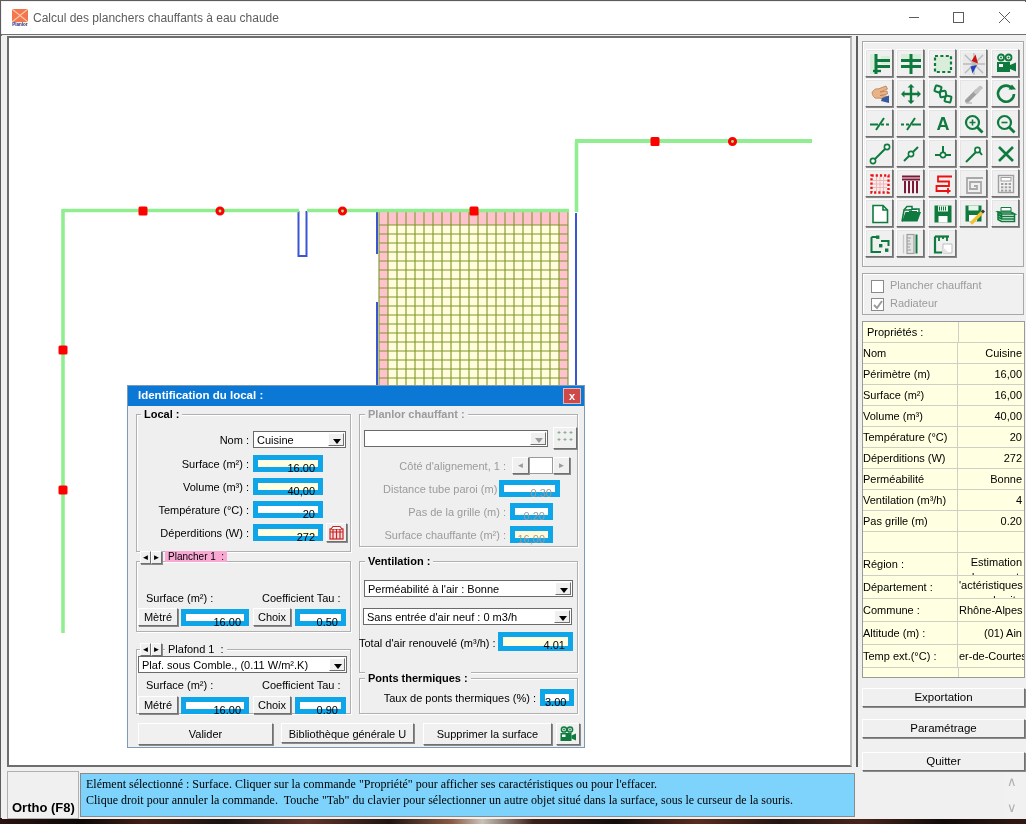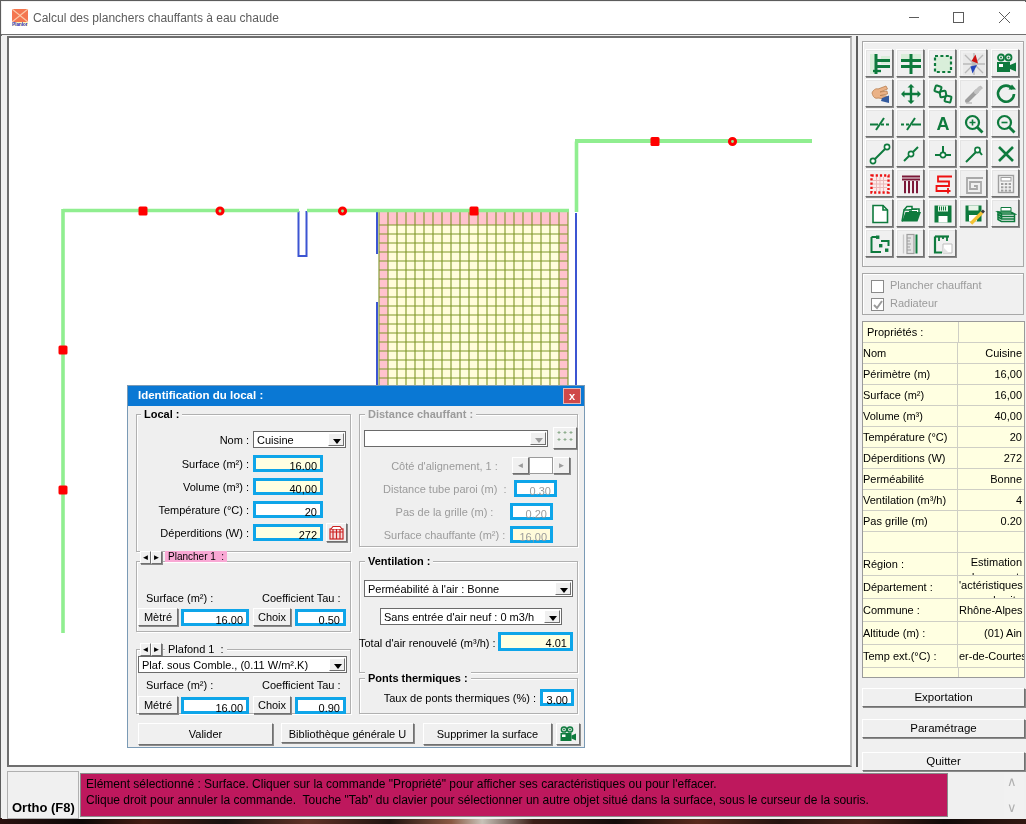--- a/index.html
+++ b/index.html
@@ -20,33 +20,33 @@
 .cb { position:absolute; width:13px; height:13px; background:#fff; border:1px solid #8a8a8a; }
 .cblab { position:absolute; font-size:11px; color:#9b9b9b; white-space:nowrap; }
 #proptable { position:absolute; left:860px; top:286px; width:163px; height:357px; background:#ffffe1; border:1px solid #9a9a9a; }
 .prow { position:absolute; left:0; width:161px; border-bottom:1px solid #cfcfc5; }
 .plab { position:absolute; left:0; top:0; width:95px; height:100%; font-size:11px; color:#000; padding-right:3px; border-right:1px solid #cfcfc5; overflow:hidden; white-space:nowrap; }
 .pval { position:absolute; left:96px; top:0; width:65px; height:100%; text-align:right; font-size:11px; color:#000; padding-right:2px; overflow:hidden; white-space:nowrap; }
 .pbtn { position:absolute; left:860px; width:163px; height:19px; background:#f0f0f0; border:1px solid; border-color:#ffffff #707070 #707070 #ffffff; box-shadow:1px 1px 0 #8a8a8a; text-align:center; font-size:11.5px; color:#000; line-height:17px; }
 
 #statusortho { position:absolute; left:5px; top:736px; width:72px; height:48px; border:1px solid #b0b0b0; background:#f0f0f0; }
 #ortholab { position:absolute; left:10px; top:765px; font-size:13px; font-weight:bold; color:#000; }
-#statusmsg { position:absolute; left:78px; top:738px; width:868px; height:44px; background:#be185d; border:1px solid #8a8a8a; font-size:12px; color:#000; padding:2px 0 0 5px; line-height:16px; white-space:nowrap; overflow:hidden; }
+#statusmsg { position:absolute; left:78px; top:738px; width:775px; height:44px; background:#7dd3fc; border:1px solid #8a8a8a; font-size:12px; color:#000; padding:2px 0 0 5px; line-height:16px; white-space:nowrap; overflow:hidden;font-family:Liberation Serif, serif; }
 #sbscroll { position:absolute; left:1002px; top:738px; width:20px; height:44px; background:#f1f1f1; }
 .scrarrow { position:absolute; left:3px; width:14px; height:14px; color:#b0b0b0; font-size:13px; line-height:14px; }
 
 #dlg { position:absolute; left:126px; top:384px; width:458px; height:363px; background:#efefef; border:1px solid #7a9ab5; }
 #dlgtitle { position:absolute; left:0; top:0; width:456px; height:20px; background:#0a78d4; }
 #dlgtitle span { position:absolute; left:10px; top:3px; color:#fff; font-weight:bold; font-size:11.5px; white-space:nowrap; }
 #dlgclose { position:absolute; left:435px; top:2px; width:18px; height:16px; background:#cf4949; border:1px solid #e4b7b7; color:#fff; font-size:11px; font-weight:bold; text-align:center; line-height:14px; }
 .grp { position:absolute; border:1px solid #b0b0b0; box-shadow:inset 1px 1px 0 #fff, 1px 1px 0 #fff; }
 .grplab { position:absolute; background:#efefef; font-size:11px; font-weight:bold; padding:0 3px; white-space:nowrap; }
 .lbl { position:absolute; font-size:11px; color:#000; text-align:right; white-space:nowrap; }
-.lblg { position:absolute; font-size:11px; color:#9b9b9b; text-align:center; white-space:nowrap; }
-.inp { position:absolute; background:#fff; border:3px solid #0ea5e9; font-size:11px; text-align:right; padding:2px 3px 0 0; color:#000; white-space:nowrap; }
+.lblg { position:absolute; font-size:11px; color:#9b9b9b; text-align:right; white-space:nowrap; }
+.inp { position:absolute; background:#fff; border:5px solid #0ea5e9; font-size:11px; text-align:right; padding:2px 3px 0 0; color:#000; white-space:nowrap; }
 .inpy { background:#ffffe1; }
 .combo { position:absolute; background:#fff; border:1px solid #6a6a6a; font-size:11px; color:#000; }
 .combo .ct { position:absolute; left:3px; top:2px; white-space:nowrap; }
 .cbtn { position:absolute; right:1px; top:1px; width:16px; background:#f0f0f0; border:1px solid; border-color:#ffffff #707070 #707070 #ffffff; }
 .cbtn:after { content:""; position:absolute; left:4px; top:5px; width:0; height:0; border:4px solid transparent; border-top:5px solid #000; }
 .cbtn.gray:after { border-top-color:#9a9a9a; }
 .dbtn { position:absolute; background:#f0f0f0; border:1px solid; border-color:#ffffff #707070 #707070 #ffffff; box-shadow:1px 1px 0 #8a8a8a; font-size:11px; color:#000; text-align:center; white-space:nowrap; }
 </style>
 </head>
 <body>
@@ -489,47 +489,47 @@
         <span class="cbtn" style="height:13px"></span>
       </div>
     <div style="position:absolute;left:18px;top:293px;font-size:11px">Surface (m²) :</div>
     <div style="position:absolute;left:134px;top:293px;font-size:11px">Coefficient Tau :</div>
     <div class="dbtn" style="left:10px;top:310px;width:40px;height:18px;line-height:16px">Métré</div>
     <div class="inp" style="left:53px;top:311px;width:68px;height:17px">16.00</div>
     <div class="dbtn" style="left:125px;top:310px;width:38px;height:18px;line-height:16px">Choix</div>
     <div class="inp" style="left:167px;top:311px;width:51px;height:17px">0.90</div>
 
     <div class="grp" style="left:231px;top:28px;width:219px;height:133px"></div>
-    <div class="grplab" style="left:237px;top:22px;color:#9b9b9b">Distance chauffant :</div>
+    <div class="grplab" style="left:237px;top:22px;color:#9b9b9b">Planlor chauffant :</div>
     <div class="combo" style="left:236px;top:44px;width:184px;height:17px">
         <span class="cbtn gray" style="height:13px"></span>
       </div>
     <div class="dbtn" style="left:425px;top:41px;width:24px;height:22px"><svg width="16" height="16" viewBox="0 0 16 16" style="margin-top:2px">
           <g stroke="#8fae8f" stroke-width="1">
             <path d="M2 1 V4 M0.5 2.5 H3.5 M8 1 V4 M6.5 2.5 H9.5 M14 1 V4 M12.5 2.5 H15.5 M2 8 V11 M0.5 9.5 H3.5 M8 8 V11 M6.5 9.5 H9.5 M14 8 V11 M12.5 9.5 H15.5"></path>
           </g>
         </svg></div>
     <div class="lblg" style="left:255px;top:74px;width:123px">Côté d'alignement, 1 :</div>
     <div class="dbtn" style="left:384px;top:71px;width:17px;height:17px;color:#9b9b9b;font-size:8px;line-height:15px">◄</div>
     <div style="position:absolute;left:401px;top:71px;width:24px;height:17px;background:#fff;border:1px solid #9b9b9b"></div>
     <div class="dbtn" style="left:425px;top:71px;width:17px;height:17px;color:#9b9b9b;font-size:8px;line-height:15px">►</div>
     <div class="lblg" style="left:255px;top:97px;width:123px">Distance tube paroi (m)&nbsp; :</div>
-    <div class="inp" style="left:386px;top:94px;width:43px;height:17px;color:#9b9b9b">0.30</div>
+    <div class="inp" style="left:371px;top:94px;width:61px;height:17px;color:#9b9b9b">0.30</div>
     <div class="lblg" style="left:255px;top:120px;width:123px">Pas de la grille (m) :</div>
     <div class="inp" style="left:382px;top:117px;width:43px;height:17px;color:#9b9b9b">0.20</div>
     <div class="lblg" style="left:255px;top:143px;width:123px">Surface chauffante (m²) :</div>
     <div class="inp" style="left:382px;top:140px;width:43px;height:17px;color:#9b9b9b;background:#fffbda">16,00</div>
 
     <div class="grp" style="left:231px;top:175px;width:219px;height:112px"></div>
     <div class="grplab" style="left:237px;top:169px">Ventilation :</div>
     <div class="combo" style="left:236px;top:194px;width:209px;height:17px">
         <span class="ct">Perméabilité à l'air : Bonne</span>
         <span class="cbtn" style="height:13px"></span>
       </div>
-    <div class="combo" style="left:252px;top:222px;width:182px;height:17px">
+    <div class="combo" style="left:235px;top:222px;width:209px;height:17px">
         <span class="ct">Sans entrée d'air neuf : 0 m3/h</span>
         <span class="cbtn" style="height:13px"></span>
       </div>
     <div class="lbl" style="left:231px;top:251px;width:136px">Total d'air renouvelé (m³/h) :</div>
     <div class="inp inpy" style="left:370px;top:246px;width:75px;height:19px">4.01</div>
 
     <div class="grp" style="left:231px;top:292px;width:219px;height:36px"></div>
     <div class="grplab" style="left:237px;top:286px">Ponts thermiques :</div>
     <div class="lbl" style="left:231px;top:306px;width:177px">Taux de ponts thermiques (%) :</div>
     <div class="inp" style="left:412px;top:303px;width:34px;height:17px">3.00</div>

